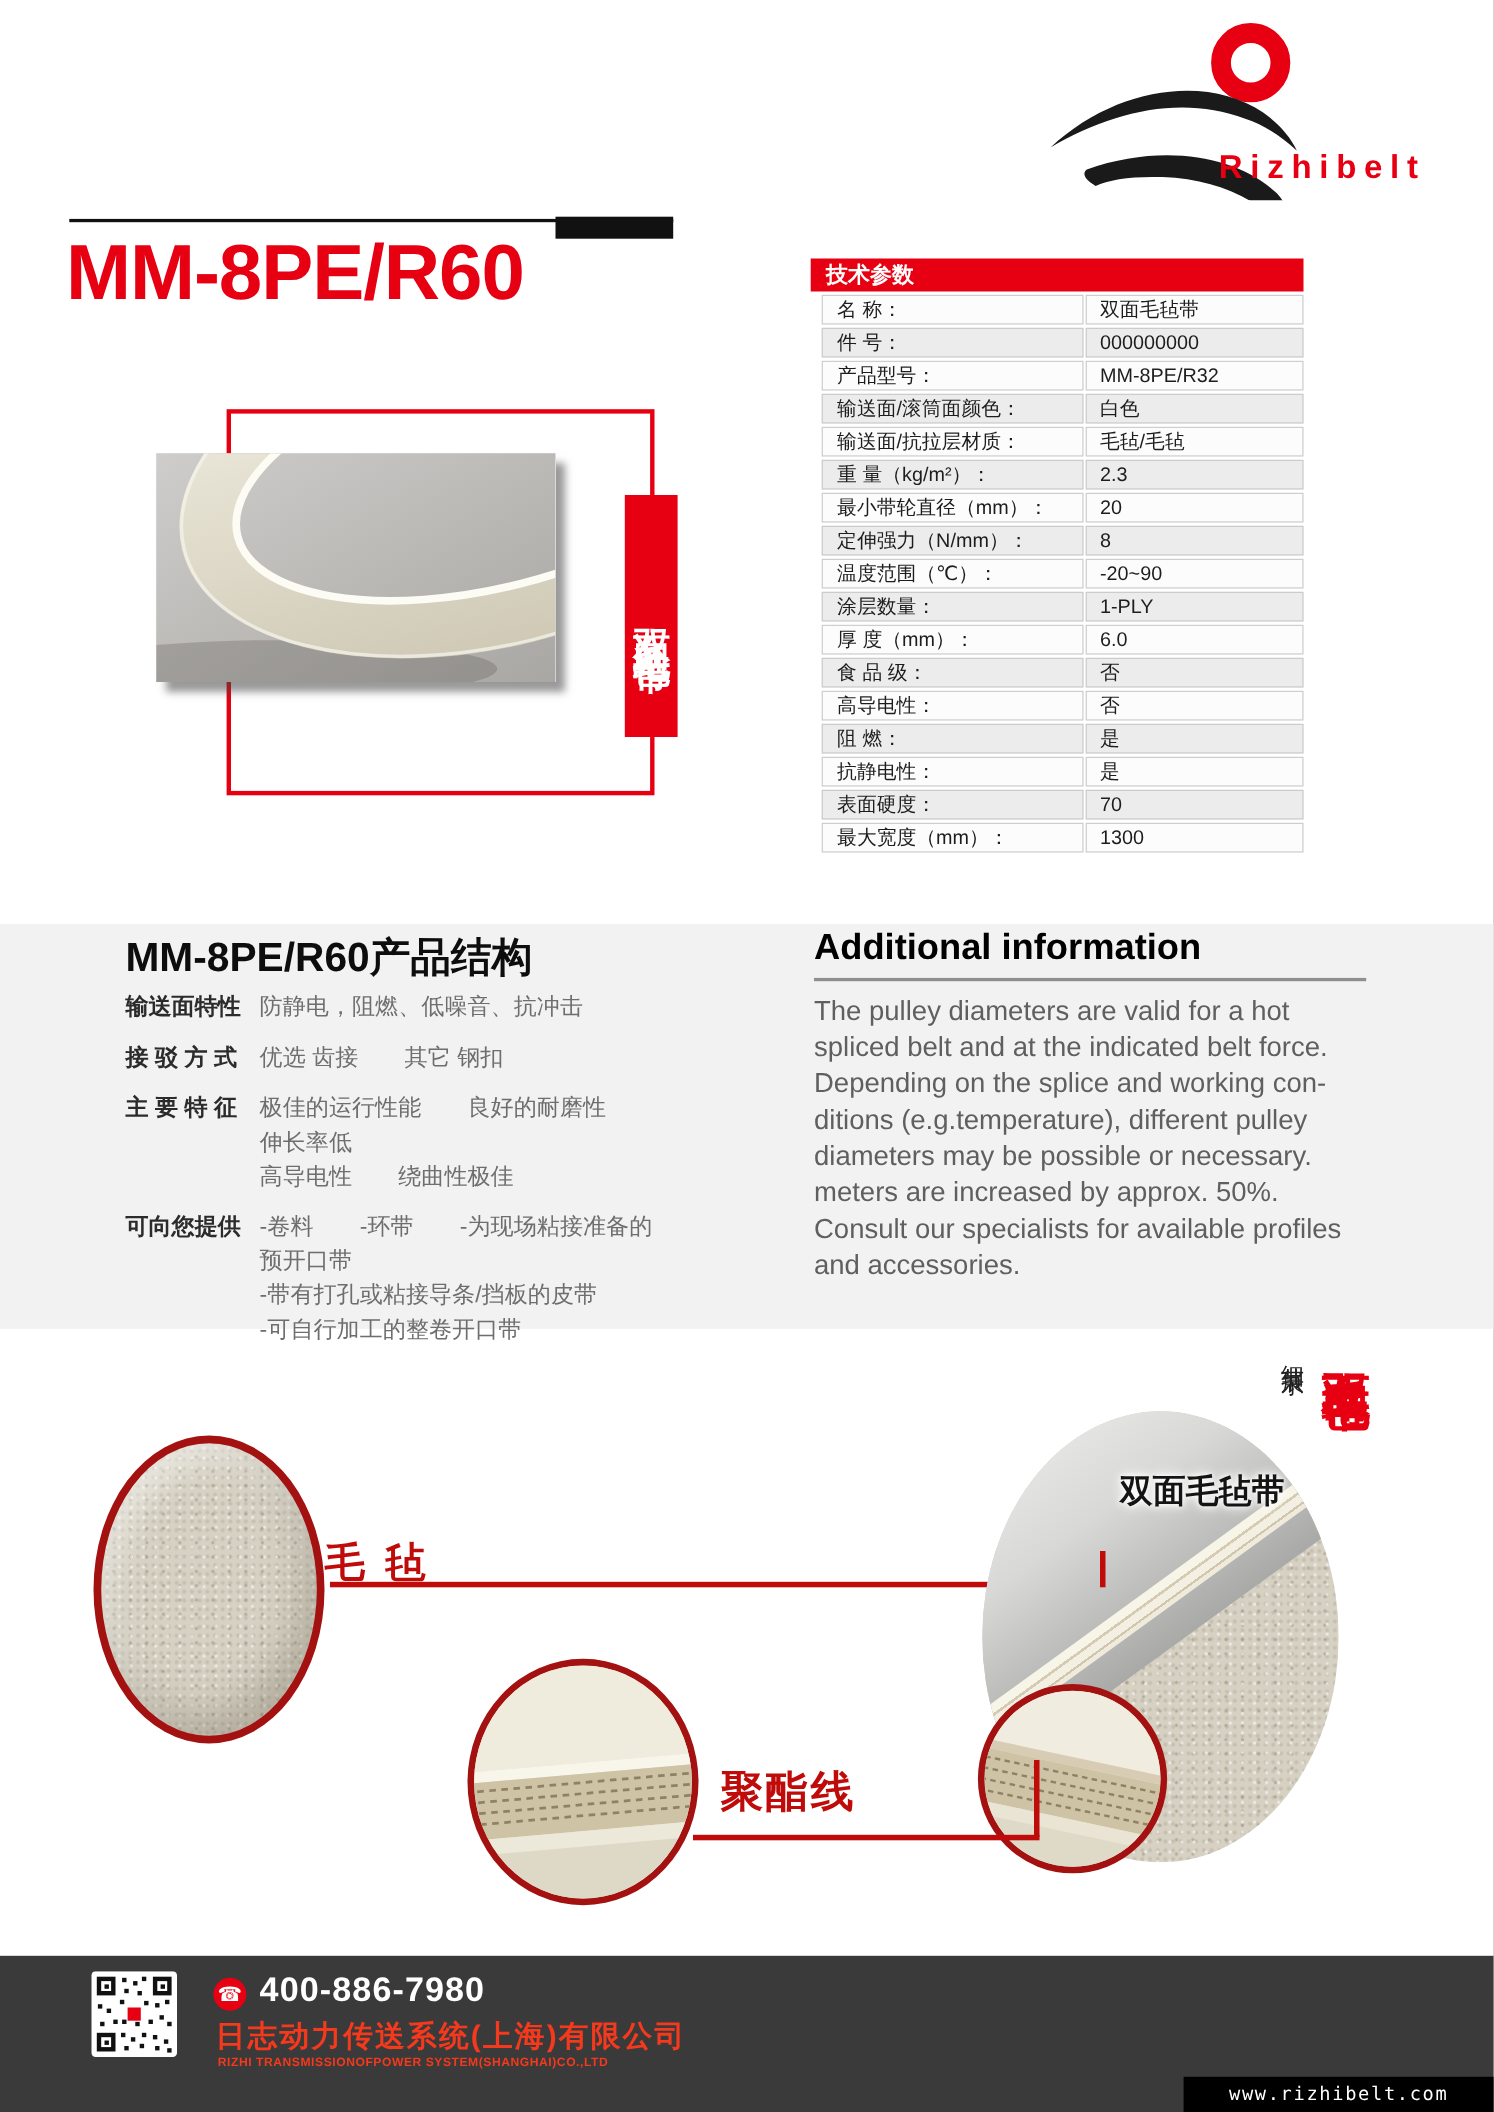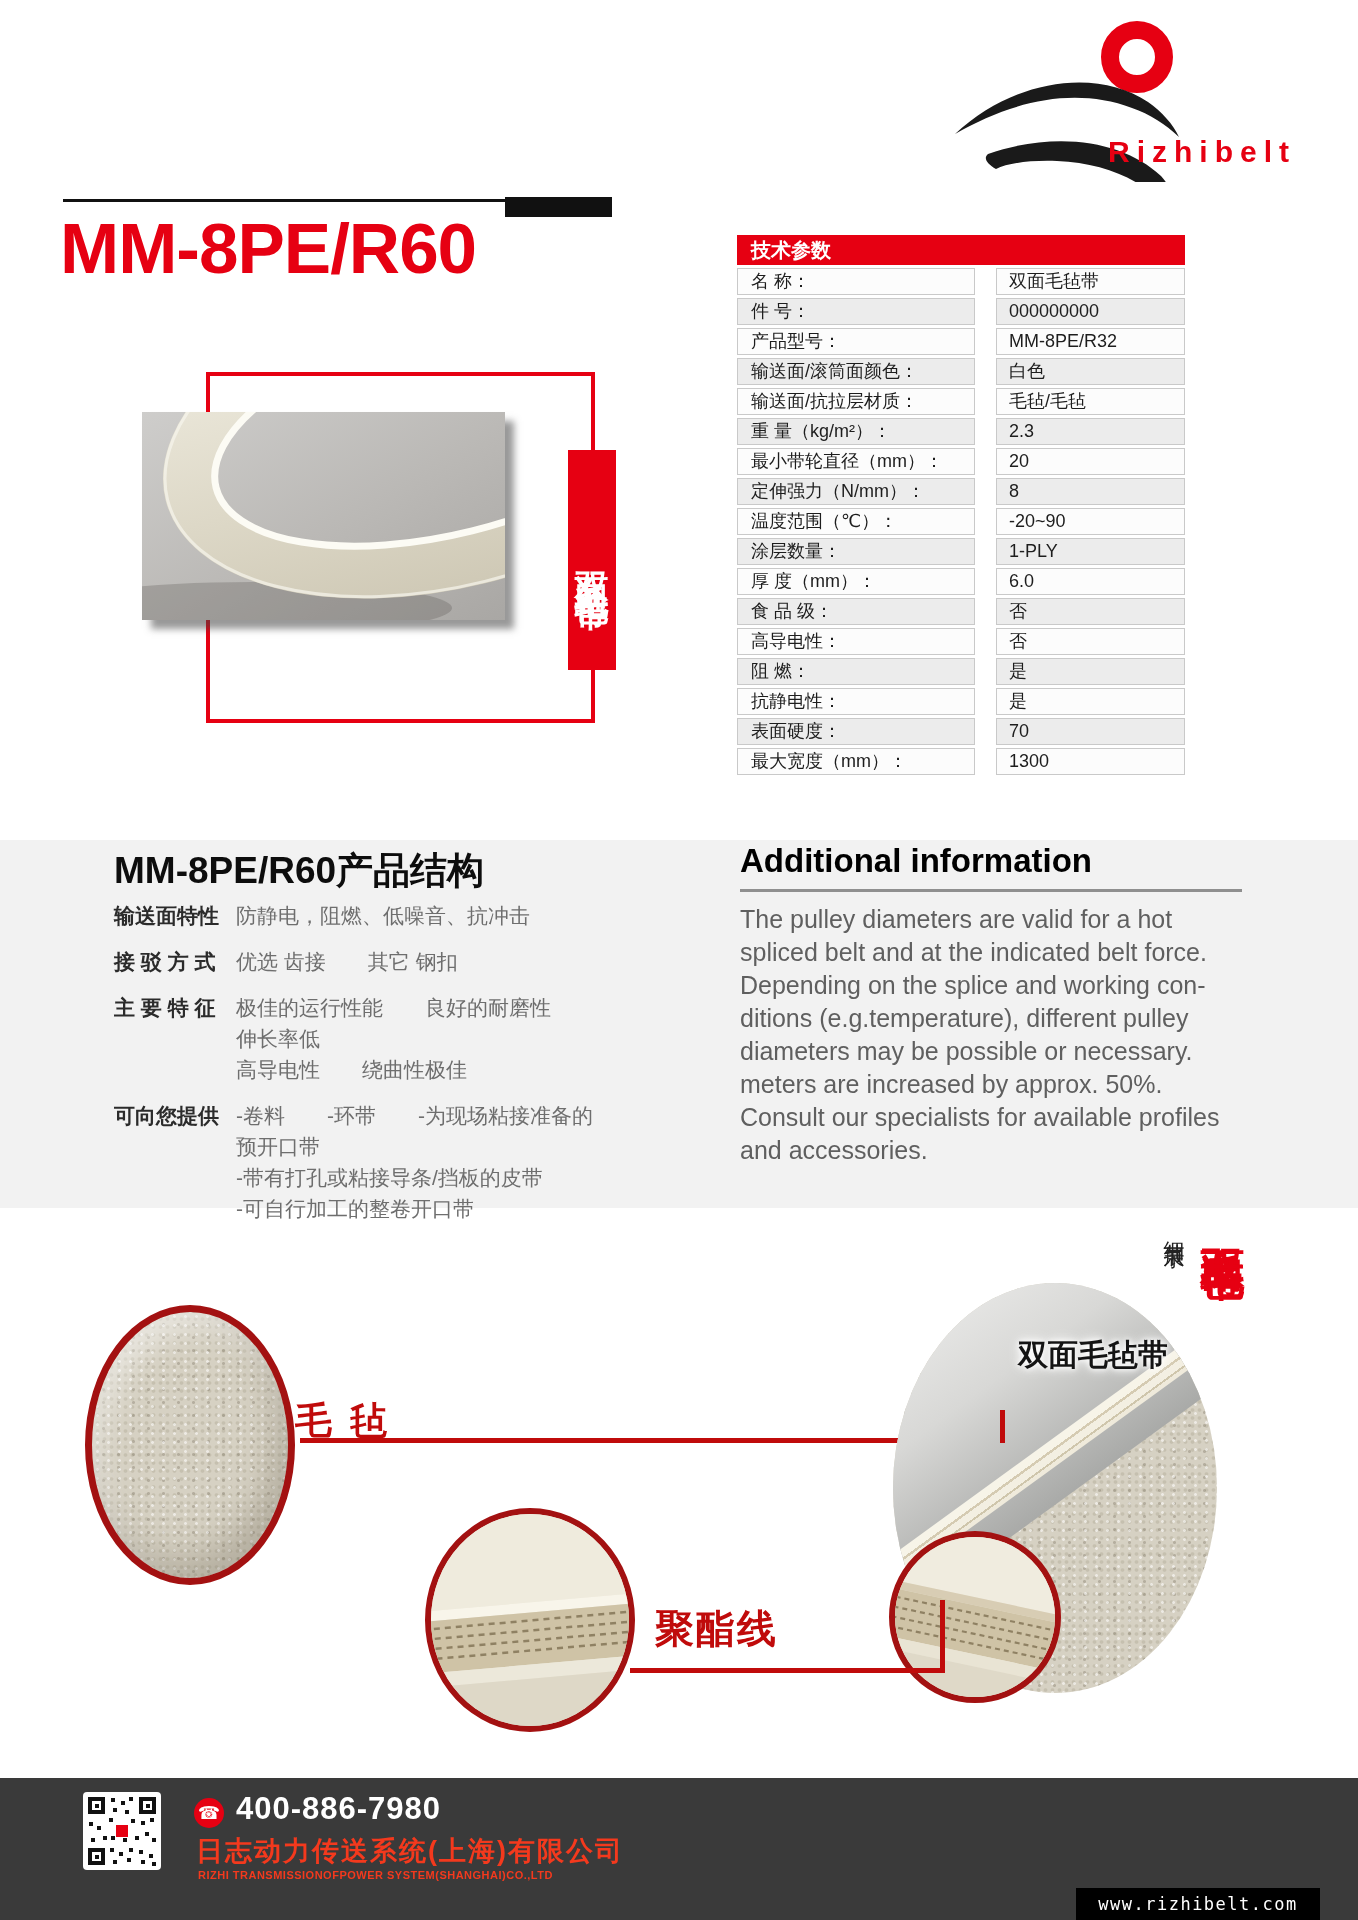--- a/index.html
+++ b/index.html
@@ -19,21 +19,21 @@
               background:linear-gradient(150deg,#cecdcb 0%,#bab8b5 55%,#a9a7a4 100%);
               box-shadow:9px 9px 7px rgba(70,70,70,.55);}
   .hero-banner{left:568px;top:450px;width:48px;height:220px;background:#e60012;color:#fff;
                writing-mode:vertical-rl;text-orientation:upright;font-size:34px;font-weight:bold;
                display:flex;align-items:center;justify-content:center;letter-spacing:6px;}
 
   
   .spec-table{left:737px;top:235px;width:448px;}
   .spec-header{height:30px;background:#e60012;color:#fff;font-size:20px;font-weight:bold;
                line-height:30px;padding-left:14px;}
-  .spec-row{display:flex;gap:21px;margin-top:3px;}
+  .spec-row{display:flex;gap:2px;margin-top:3px;margin-left:10px;}
   .spec-cell{border:1px solid #c9c9c9;height:27px;line-height:25px;font-size:18px;color:#1d1d1d;overflow:hidden;white-space:nowrap;}
   .spec-label{width:238px;padding-left:13px;}
   .spec-value{flex:1;padding-left:12px;}
   .spec-row:nth-child(odd) .spec-cell{background:#ececec;}
   .spec-row:nth-child(even) .spec-cell{background:#fcfcfc;}
 
   
   .gray-band{left:0;top:840px;width:1358px;height:368px;background:#f2f2f2;}
   .struct-title{left:114px;top:846px;font-size:37px;font-weight:900;color:#0d0d0d;letter-spacing:0;}
   .struct-rows{left:114px;top:900px;width:485px;}
@@ -78,21 +78,21 @@
            font-weight:900;color:#e60012;letter-spacing:2px;height:225px;}
 
   
   .footer{left:0;top:1778px;width:1358px;height:142px;background:#3a3a3a;}
   .qr{left:83px;top:1792px;width:78px;height:78px;}
   .phone-icon{left:194px;top:1798px;width:30px;height:30px;border-radius:50%;background:#e60012;
               color:#fff;font-size:18px;line-height:30px;text-align:center;}
   .phone-number{left:236px;top:1791px;font-size:31px;font-weight:bold;color:#ffffff;letter-spacing:1px;}
   .company-cn{left:196px;top:1833px;font-size:27px;font-weight:900;color:#f4391d;letter-spacing:2px;}
   .company-en{left:198px;top:1869px;font-size:11px;font-weight:bold;color:#f4391d;letter-spacing:.5px;}
-  .url-bar{left:1076px;top:1888px;width:244px;height:32px;background:#000;display:flex;
+  .url-bar{left:1076px;top:1888px;width:282px;height:32px;background:#000;display:flex;
            align-items:center;justify-content:center;}
   .url-text{font-family:"DejaVu Sans Mono","Liberation Mono",monospace;font-size:17px;color:#fff;
             letter-spacing:1.5px;text-decoration:none;}
 </style>
 </head>
 <body>
 
 <div class="page">
 
   <svg class="abs" style="left:860px;top:12px;" width="440" height="170" viewBox="0 0 440 170">

